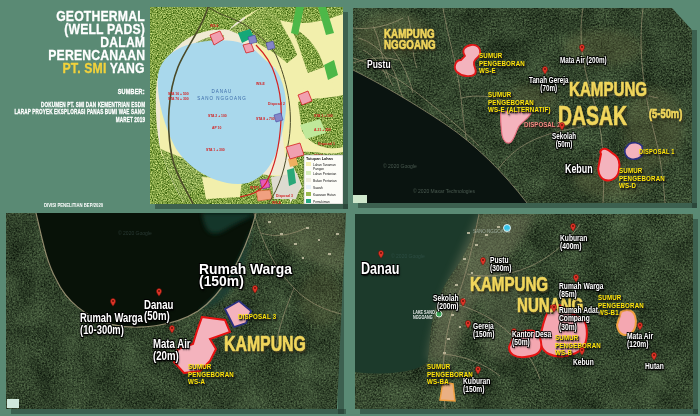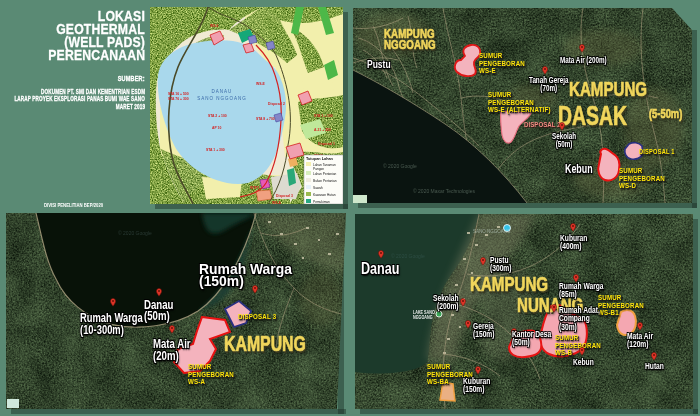--- a/index.html
+++ b/index.html
@@ -67,30 +67,33 @@
  <filter id="luse" x="0" y="0" width="100%" height="100%" color-interpolation-filters="sRGB">
    <feTurbulence type="fractalNoise" baseFrequency="0.8" numOctaves="3" seed="7" result="t"></feTurbulence>
    <feColorMatrix in="t" type="matrix" values="1.05 0 0 0 -0.02  0.9 0 0 0 0.18  0.85 0 0 0 -0.16  0 0 0 0 1" result="nc"></feColorMatrix>
    <feComposite in="nc" in2="SourceAlpha" operator="in"></feComposite>
  </filter>
 </defs>
 </svg>
 
 <div id="tltext">
   <div class="t">
-      <span class="ln">LOKASI</span>
-    </div>
-  <div class="t">
       <span class="ln">GEOTHERMAL</span>
     </div>
   <div class="t">
       <span class="ln">(WELL PADS)</span>
     </div>
   <div class="t">
+      <span class="ln">DALAM</span>
+    </div>
+  <div class="t">
       <span class="ln">PERENCANAAN</span>
+    </div>
+  <div class="t">
+      <span class="ln"><span class="yel">PT. SMI</span> YANG</span>
     </div>
   <div style="height:14px"></div>
   <div class="t" style="height:7px">
       <span class="ln sm">SUMBER:</span>
     </div>
   <div style="height:6px"></div>
   <div class="t" style="height:7.4px">
       <span class="ln sc">DOKUMEN PT. SMI DAN KEMENTRIAN ESDM</span>
     </div>
   <div class="t" style="height:7.4px">

